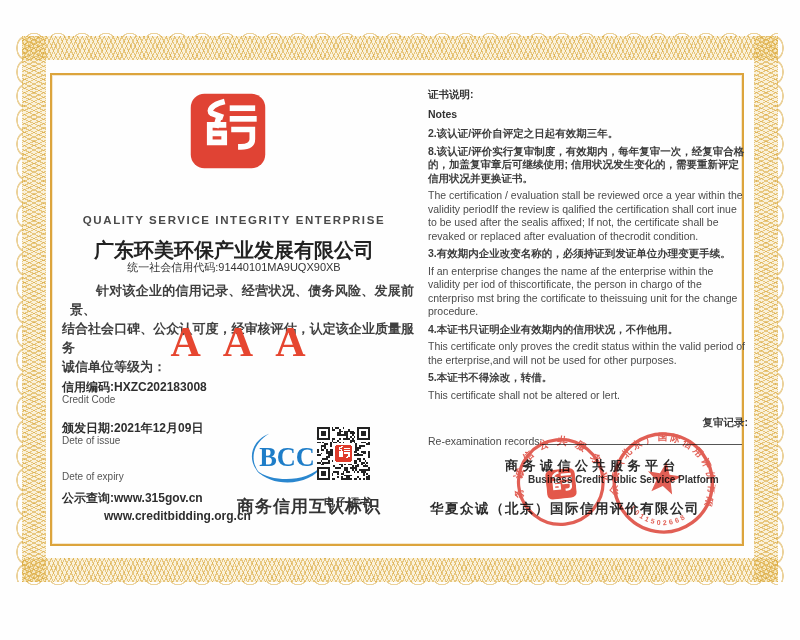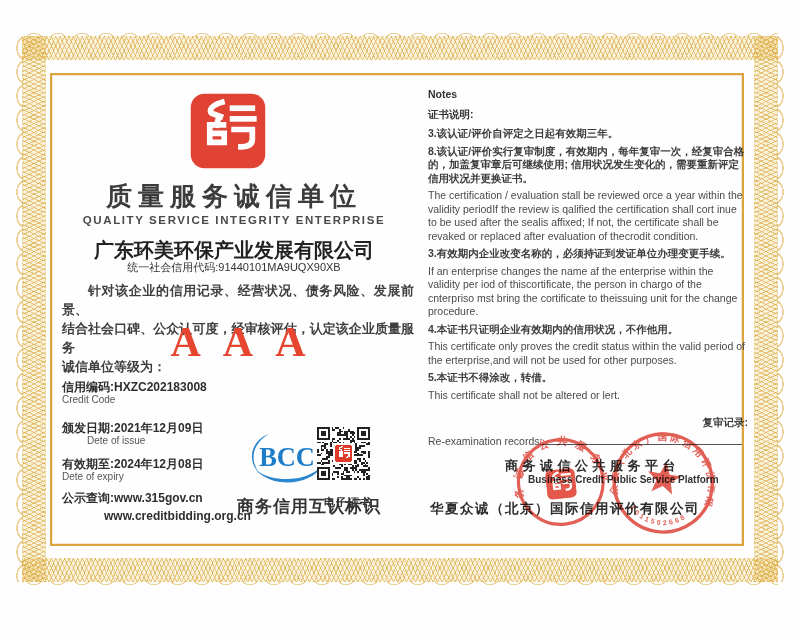--- a/index.html
+++ b/index.html
@@ -50,30 +50,30 @@
   .seal-logo{left:190px;top:92px;opacity:.95;}
   .title-cn{left:58px;top:179px;width:352px;text-align:center;
     font-size:26px;font-weight:bold;letter-spacing:6px;color:#3c3c3c;}
   .title-en{left:58px;top:214px;width:352px;text-align:center;
     font-size:11.5px;font-weight:bold;letter-spacing:1.6px;color:#4a4a4a;}
   .company{left:58px;top:237px;width:352px;text-align:center;
     font-size:20px;font-weight:bold;color:#222;}
   .uscc{left:58px;top:260px;width:352px;text-align:center;font-size:11px;color:#333;}
   .statement{left:62px;top:281px;width:352px;font-size:13px;font-weight:600;
     line-height:19px;color:#3f3f3f;text-align:justify;}
-  .statement .l1{text-indent:2em;}
+  .statement .l1{text-indent:2em;margin-left:8px;}
   .grade{left:58px;top:318px;width:360px;text-align:center;
     font-family:"Liberation Serif","DejaVu Serif",serif;
     font-size:42px;font-weight:bold;color:#e64630;letter-spacing:22px;padding-left:22px;box-sizing:border-box;}
   .fld-cn{font-size:12px;font-weight:bold;color:#2e2e2e;}
   .fld-en{font-size:10px;color:#555;}
   .cc-cn{left:62px;top:379px;}
   .cc-en{left:62px;top:394px;}
   .iss-cn{left:62px;top:420px;}
-  .iss-en{left:62px;top:435px;margin-left:25px;}
+  .iss-en{left:62px;top:435px;}
   .exp-cn{left:62px;top:456px;}
   .exp-en{left:62px;top:471px;}
   .pub-cn{left:62px;top:490px;}
   .pub-url2{left:104px;top:509px;font-size:12px;font-weight:bold;color:#2e2e2e;}
   .bcc-logo{left:243px;top:426px;}
   .bcc-label{left:237px;top:495px;font-size:17px;font-weight:bold;letter-spacing:1px;color:#333;}
   .qr{left:317px;top:427px;}
   .qr-label{left:324px;top:495px;font-size:11px;font-weight:bold;letter-spacing:1px;color:#333;}
   
   .notes{left:428px;top:88px;width:320px;}
@@ -125,38 +125,36 @@
       <div class="wave"></div>
     </div>
   <div class="frame"></div>
 
   <div class="abs seal-logo">
     <svg width="76" height="78" viewBox="0 0 100 100">
         <use href="#sealMark"></use>
       </svg>
   </div>
 
-  <div class="abs title-cn">质量服务诚信单位</div>
   <div class="abs title-en">QUALITY SERVICE INTEGRITY ENTERPRISE</div>
   <div class="abs company">广东环美环保产业发展有限公司</div>
   <div class="abs uscc">统一社会信用代码:91440101MA9UQX90XB</div>
 
   <div class="abs statement">
     <div class="l1">针对该企业的信用记录、经营状况、债务风险、发展前景、</div>
     <div>结合社会口碑、公众认可度，经审核评估，认定该企业质量服务</div>
     <div>诚信单位等级为：</div>
   </div>
 
   <div class="abs grade">AAA</div>
 
   <div class="abs fld-cn cc-cn">信用编码:HXZC202183008</div>
   <div class="abs fld-en cc-en">Credit Code</div>
   <div class="abs fld-cn iss-cn">颁发日期:2021年12月09日</div>
   <div class="abs fld-en iss-en">Dete of issue</div>
-  <div class="abs fld-cn exp-cn">有效期至:2024年12月08日</div>
   <div class="abs fld-en exp-en">Dete of expiry</div>
   <div class="abs fld-cn pub-cn">公示查询:www.315gov.cn</div>
   <div class="abs pub-url2">www.creditbidding.org.cn</div>
 
   <div class="abs bcc-logo">
     <svg width="88" height="62" viewBox="0 0 120 84">
       <path d="M36,10 C10,20 4,48 24,66 C8,48 12,24 36,10 Z" fill="#2a87cf"></path>
       <path d="M18,60 C42,78 88,76 108,54 C94,80 42,86 18,60 Z" fill="#2a87cf"></path>
       <circle cx="103" cy="16" r="2.4" fill="#7db9e3"></circle>
       <circle cx="111" cy="25" r="1.7" fill="#7db9e3"></circle>
@@ -413,23 +411,23 @@
           <rect x="28" y="28" width="1" height="1"></rect>
         </g>
       <svg viewBox="0 0 100 100" x="9.7" y="9.7" width="9.6" height="9.6">
           <use href="#sealMark"></use>
         </svg>
     </svg>
   </div>
   <div class="abs qr-label">电子证书</div>
 
   <div class="abs notes">
+    <p class="hd">证书说明:</p>
     <p class="hd">Notes</p>
-    <p class="hd">证书说明:</p>
-    <p class="cn">3.该认证/评价自评定之日起有效期三年。</p>
+    <p class="cn">2.该认证/评价自评定之日起有效期三年。</p>
     <p class="cn">8.该认证/评价实行复审制度，有效期内，每年复审一次，经复审合格的，加盖复审章后可继续使用; 信用状况发生变化的，需要重新评定信用状况并更换证书。</p>
     <p>The certification / evaluation stall be reviewed orce a year within the validity periodIf the review is qalified the certification shall cort inue to be used after the sealis affixed; If not, the certificate shall be revaked or replaced after evaluation of thecrodit condition.</p>
     <p class="cn">3.有效期内企业改变名称的，必须持证到发证单位办理变更手续。</p>
     <p>If an enterprise changes the name af the enterprise within the validity per iod of thiscortificate, the person in chargo of the cnterpriso mst bring the cortificate to theissuing unit for the change procedure.</p>
     <p class="cn">4.本证书只证明企业有效期内的信用状况，不作他用。</p>
     <p>This certificate only proves the credit status within the valid period of the erterprise,and will not be used for other purposes.</p>
     <p class="cn">5.本证书不得涂改，转借。</p>
     <p>This certificate shall not be altered or lert.</p>
     <p class="cn review">复审记录:</p>
     <p><span>Re-examination records:</span><span class="review-line"></span></p>

